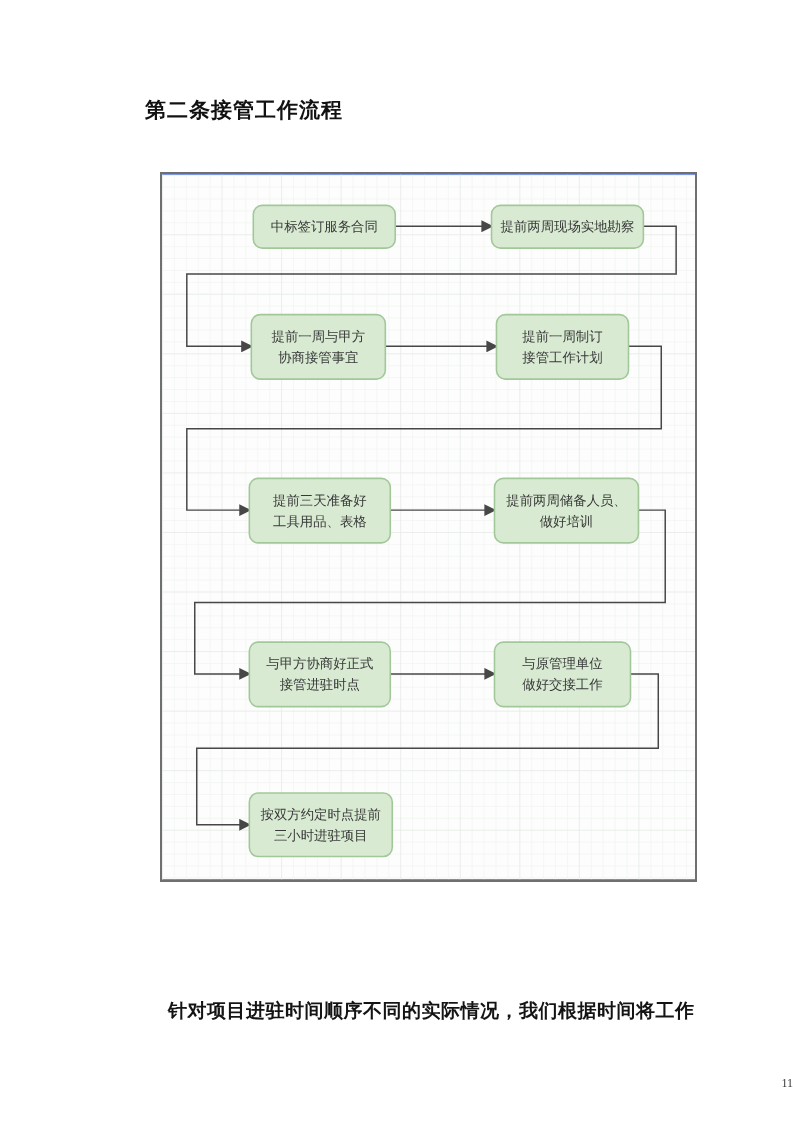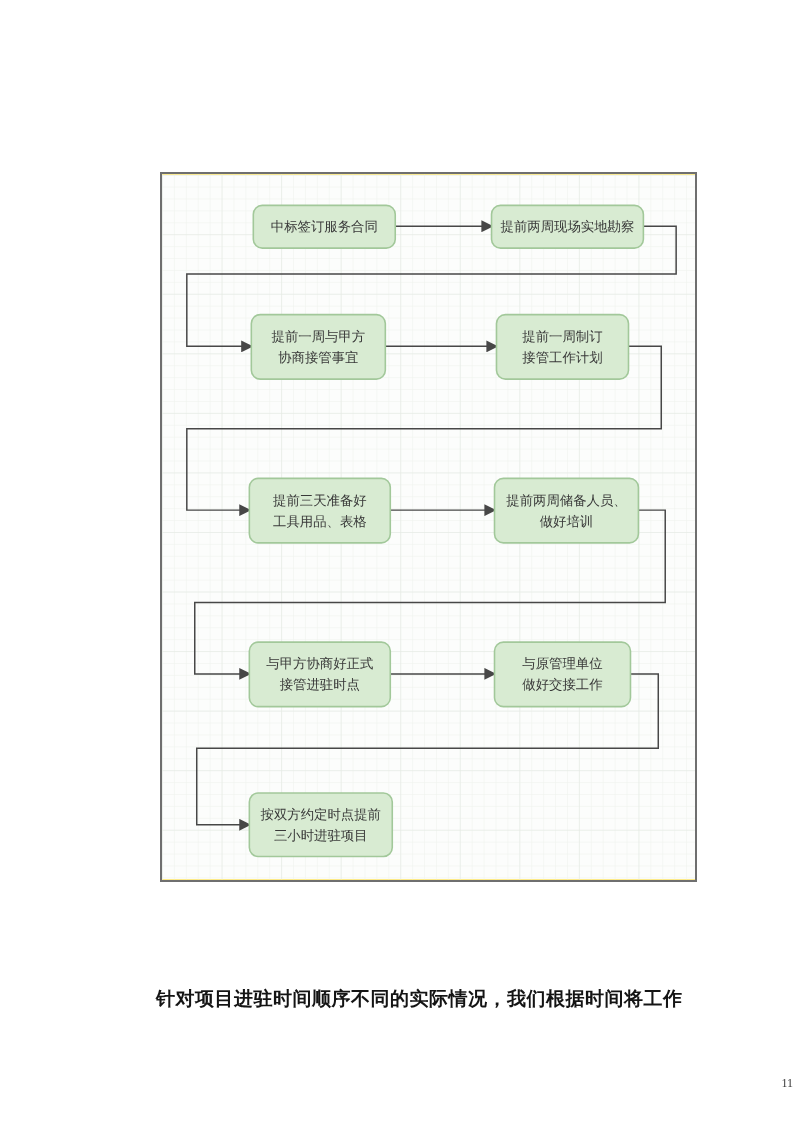--- a/index.html
+++ b/index.html
@@ -31,32 +31,32 @@
   .body-paragraph {
     position: absolute;
     left: 156px;
     top: 984px;
     width: 560px;
     font-size: 19px;
     font-weight: bold;
     color: #141414;
     letter-spacing: 0.5px;
     line-height: 30px;
-    margin: 0;
+    margin: 12px;
     white-space: nowrap;
   }
   .flowchart-frame {
     position: absolute;
     left: 160px;
     top: 172px;
     width: 537px;
     height: 710px;
     box-sizing: border-box;
     border: 2px solid #6f6f6f;
-    background: #fde047;
+    background: #1d4ed8;
   }
   .flowchart-frame svg {
     display: block;
     width: 100%;
     height: 100%;
   }
   svg text {
     font-family: "Liberation Serif", serif;
   }
   .page-number {
@@ -68,20 +68,21 @@
     font-size: 12px;
     color: #3a3a3a;
     font-family: "Liberation Serif", serif;
   }
 </style>
 </head>
 <body>
 
 <div class="page">
 
+  <div id="heading-2" class="heading">第二条接管工作流程</div>
 
   <div class="flowchart-frame">
     <svg id="flow-svg" xmlns="http://www.w3.org/2000/svg" viewBox="0 0 537 710">
         <defs>
           <marker id="arrowhead" viewBox="0 0 10 10" refX="8.5" refY="5" markerWidth="8" markerHeight="8" orient="auto">
             <path d="M0,0 L10,5 L0,10 z" fill="#474747"></path>
           </marker>
           <pattern id="gmin" width="12" height="12" patternUnits="userSpaceOnUse">
             <path d="M12 0H0V12" fill="none" stroke="#edf1ec" stroke-width="1"></path>
           </pattern>

